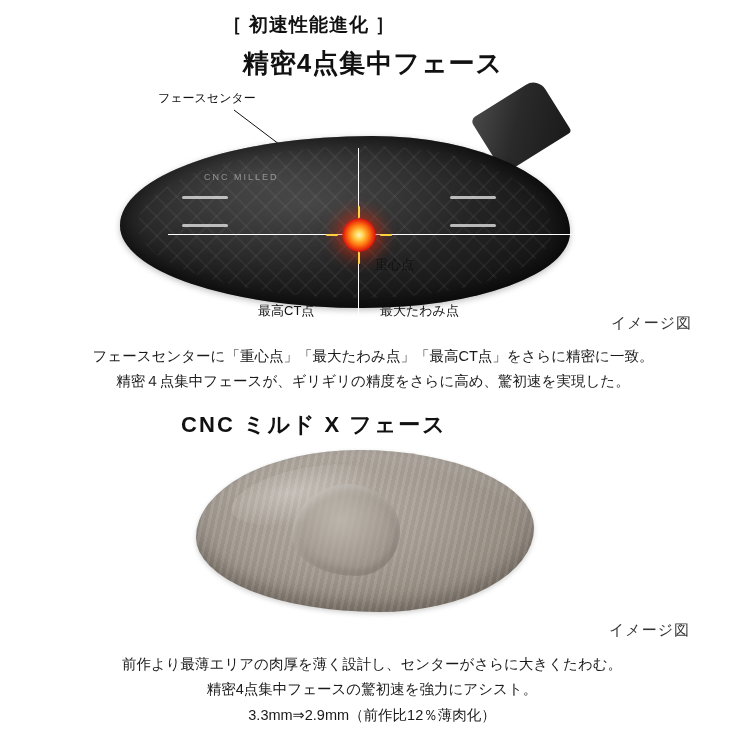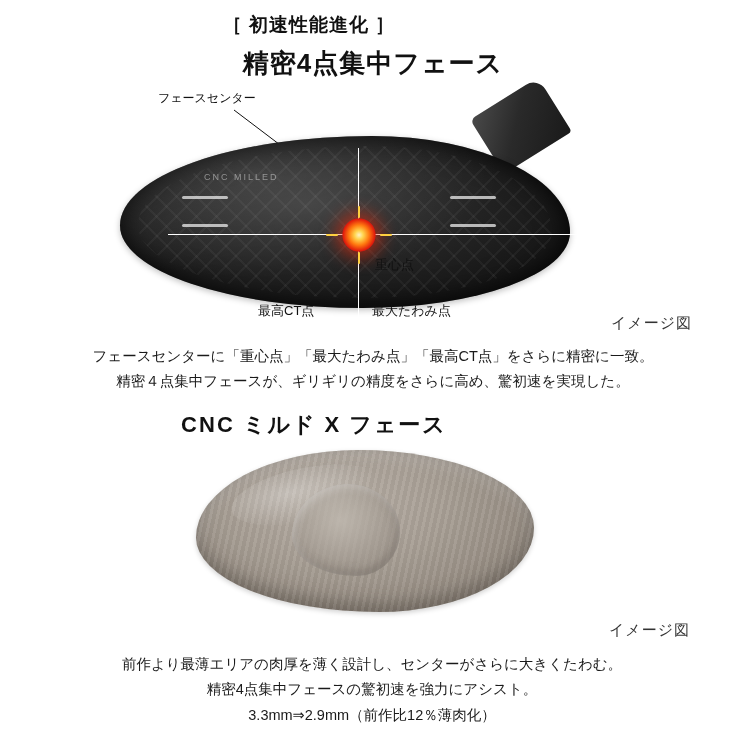--- a/index.html
+++ b/index.html
@@ -166,21 +166,21 @@
   .fig-label {
     position: absolute;
     font-size: 13px;
     color: #111;
     white-space: nowrap;
     z-index: 12;
     background: transparent;
   }
   #label-cg      { left: 375px; top: 178px; }
   #label-ct      { left: 258px; top: 224px; }
-  #label-deflect { left: 372px; top: 224px; text-align: right; }
+  #label-deflect { left: 380px; top: 224px; text-align: right; }
 
   .image-note {
     position: absolute;
     font-size: 15px;
     color: #333;
     letter-spacing: 1px;
   }
   #note-1 { right: 38px; top: 314px; }
   #note-2 { right: 40px; top: 621px; }
 

